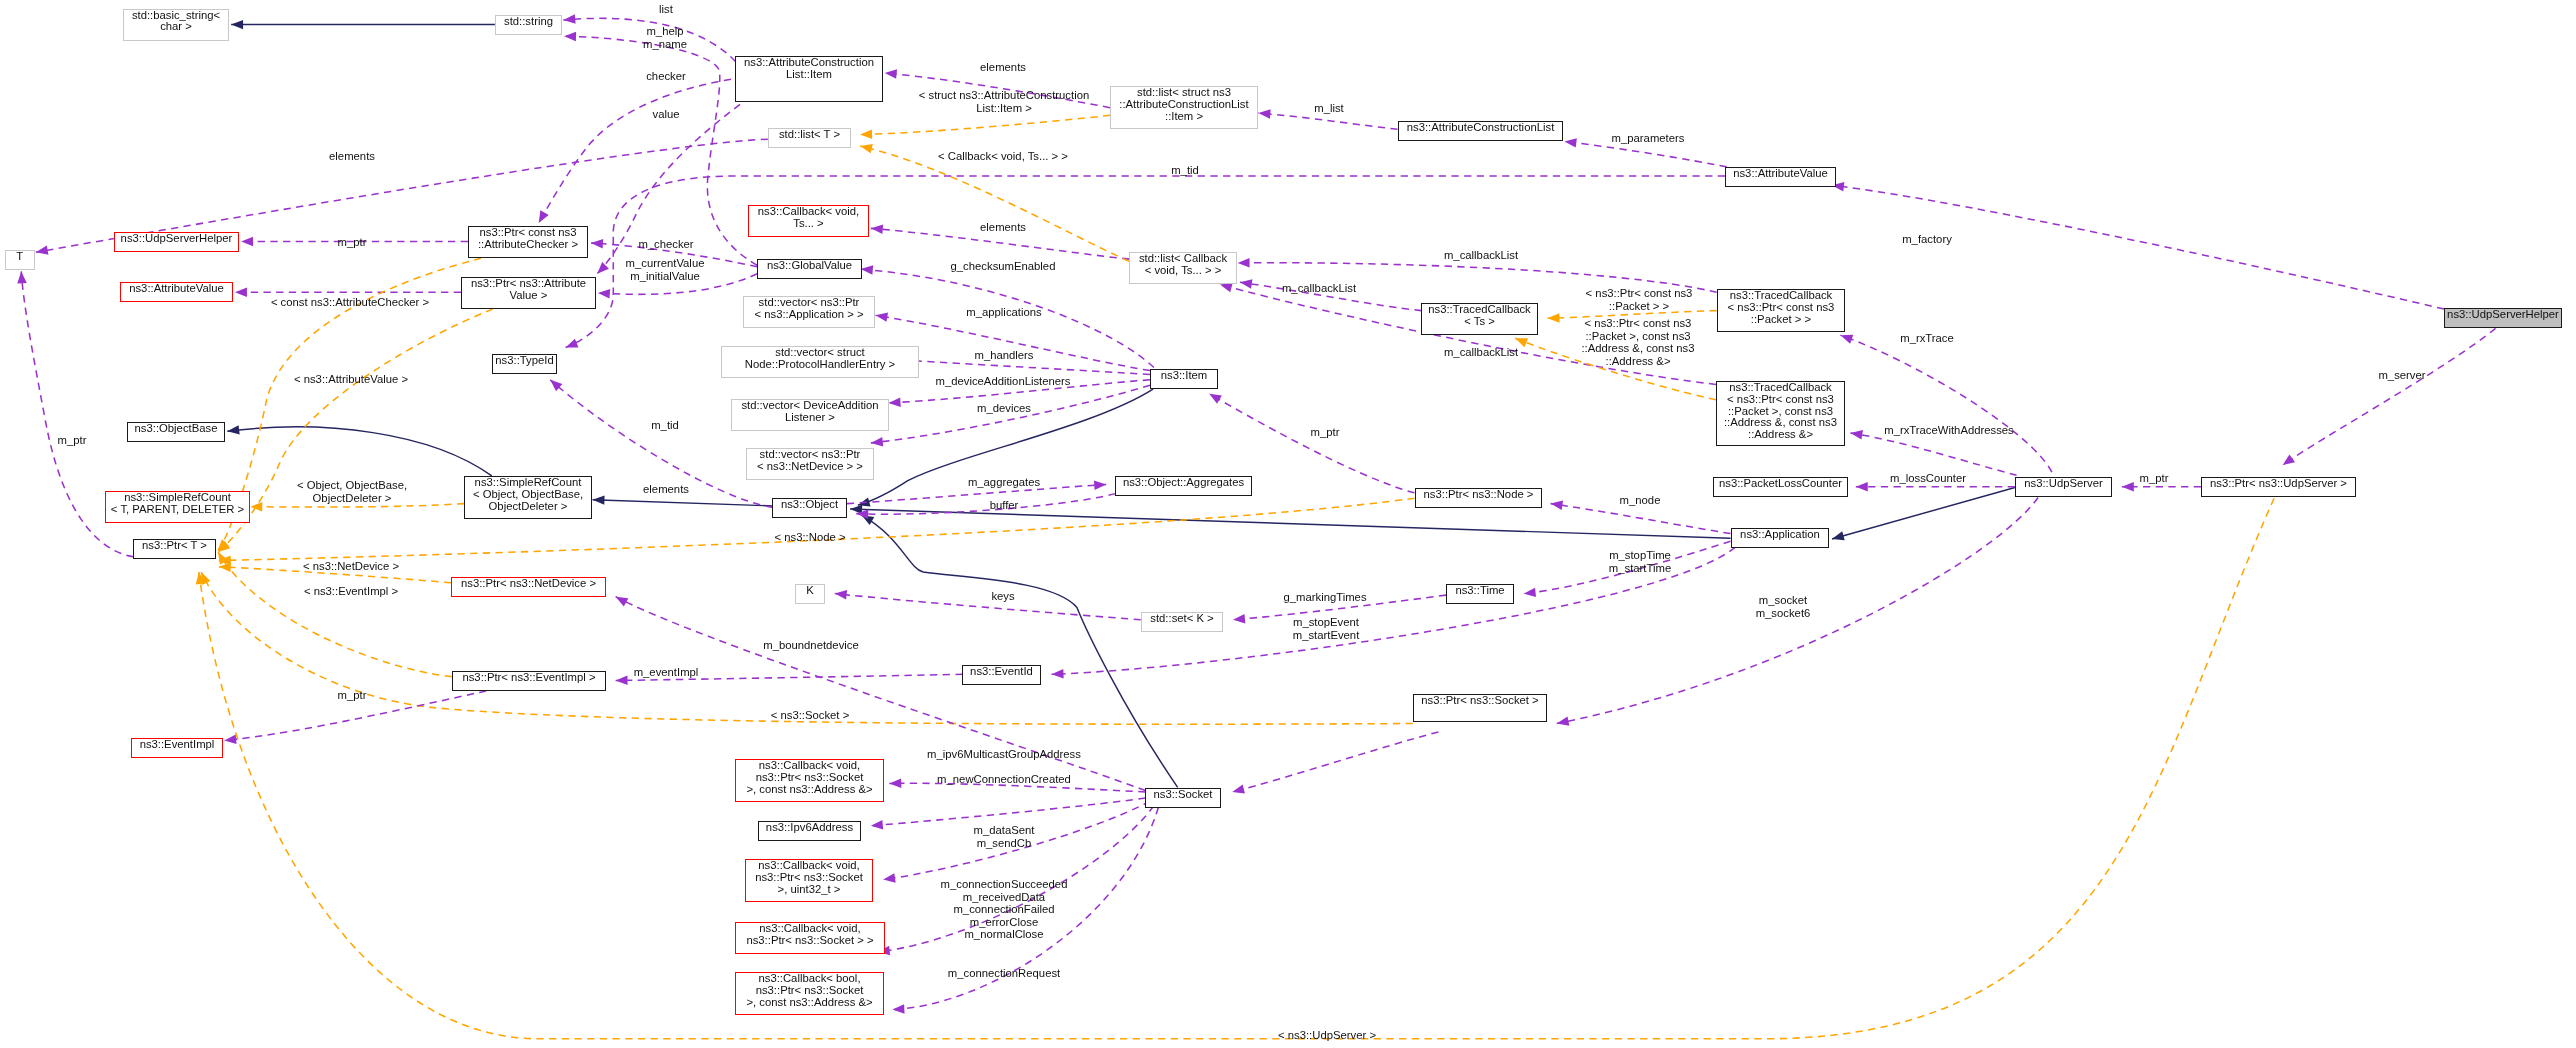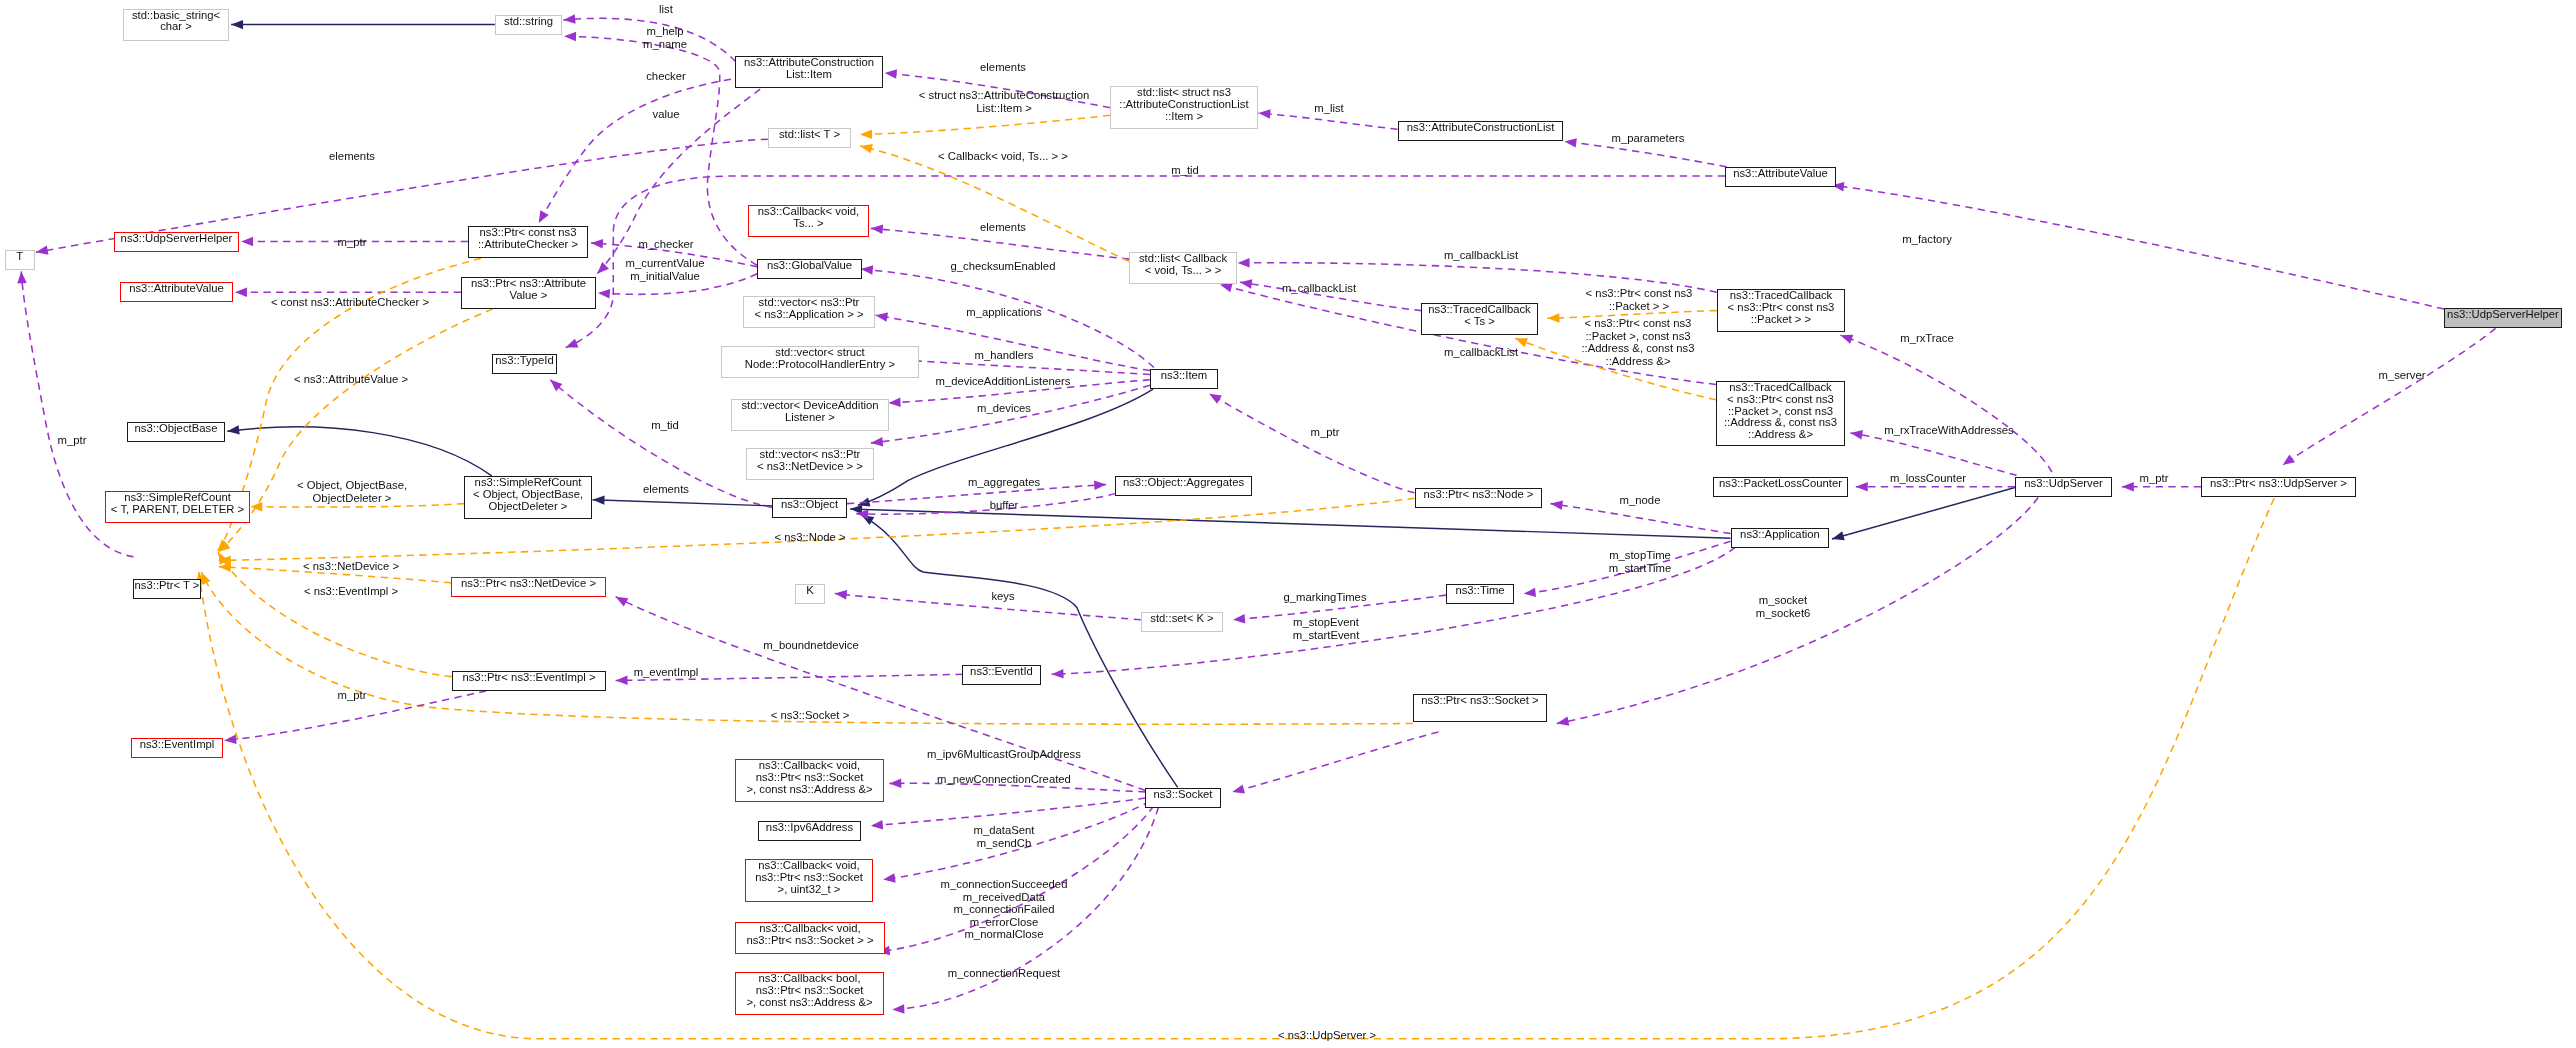--- a/index.html
+++ b/index.html
@@ -297,21 +297,21 @@
       <div class="nodetext">
         <span>std::basic_string&lt;</span>
         <span>char &gt;</span>
       </div>
     </div>
 <div class="node light" style="left:495px;top:14.6px;width:67px;height:20px">
       <div class="nodetext">
         <span>std::string</span>
       </div>
     </div>
-<div class="node" style="left:735px;top:56px;width:148px;height:32px">
+<div class="node" style="left:735px;top:56px;width:148px;height:46px">
       <div class="nodetext">
         <span>ns3::AttributeConstruction</span>
         <span>List::Item</span>
       </div>
     </div>
 <div class="node light" style="left:1110px;top:86px;width:148px;height:43px">
       <div class="nodetext">
         <span>std::list&lt; struct ns3</span>
         <span>::AttributeConstructionList</span>
         <span>::Item &gt;</span>
@@ -483,21 +483,21 @@
 <div class="node" style="left:772px;top:498px;width:75px;height:20px">
       <div class="nodetext">
         <span>ns3::Object</span>
       </div>
     </div>
 <div class="node" style="left:1731px;top:528px;width:98px;height:20px">
       <div class="nodetext">
         <span>ns3::Application</span>
       </div>
     </div>
-<div class="node" style="left:133px;top:579px;width:68px;height:20px">
+<div class="node" style="left:133px;top:539px;width:83px;height:20px">
       <div class="nodetext">
         <span>ns3::Ptr&lt; T &gt;</span>
       </div>
     </div>
 <div class="node red" style="left:451px;top:577px;width:155px;height:20px">
       <div class="nodetext">
         <span>ns3::Ptr&lt; ns3::NetDevice &gt;</span>
       </div>
     </div>
 <div class="node light" style="left:795px;top:584px;width:30px;height:20px">

